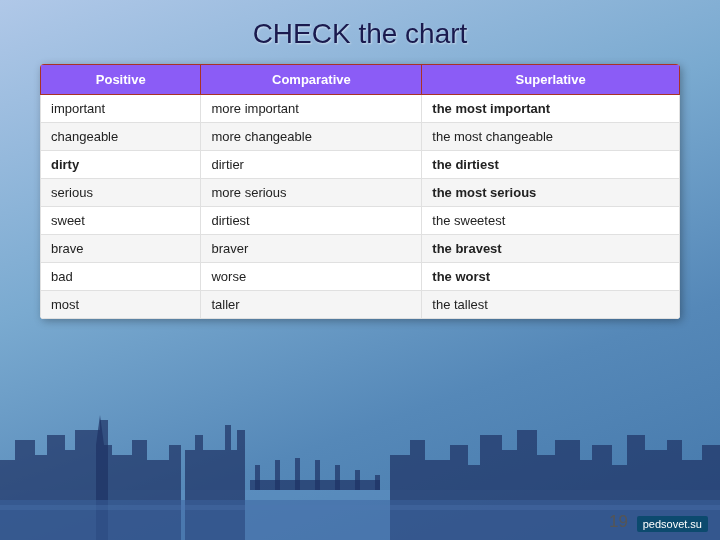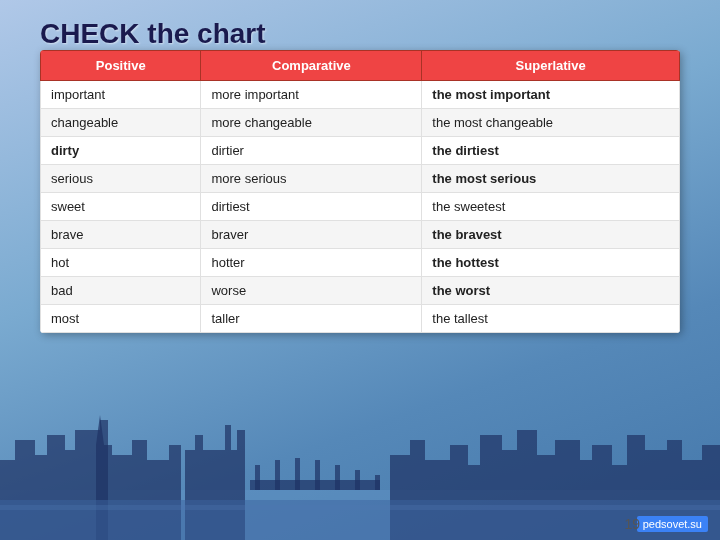--- a/index.html
+++ b/index.html
@@ -30,38 +30,39 @@
       overflow: hidden;
     }
 
     .content-wrapper {
       position: relative;
       z-index: 2;
       padding: 18px 40px 10px 40px;
     }
 
     .page-title {
+      text-align: center;
       font-size: 28px;
-      font-weight: bold;
+      font-weight: normal;
       color: #1a1a4e;
-      margin-bottom: 0;
+      margin-bottom: 14px;
       text-shadow: 1px 1px 2px rgba(255,255,255,0.5);
     }
 
     .chart-table {
       width: 100%;
       border-collapse: collapse;
       background: white;
       border-radius: 4px;
       overflow: hidden;
       box-shadow: 2px 2px 8px rgba(0,0,0,0.3);
     }
 
     .chart-table thead tr th {
-      background-color: #ef4444;
+      background-color: #8b5cf6;
       color: white;
       font-weight: bold;
       font-size: 13px;
       padding: 7px 10px;
       text-align: center;
       border: 1px solid #a93226;
     }
 
     .chart-table tbody tr {
       border-bottom: 1px solid #ddd;
@@ -92,34 +93,34 @@
     
     .bold-dark {
       font-weight: bold;
       color: #333;
     }
 
     .watermark {
       position: absolute;
       bottom: 8px;
       right: 12px;
-      background: #3b82f6;
+      background: #0c4a6e;
       color: white;
       font-size: 11px;
       padding: 2px 6px;
       border-radius: 2px;
       z-index: 10;
     }
 
     .page-num {
       position: absolute;
       bottom: 8px;
-      right: 80px;
+      right: 92px;
       color: #555;
-      font-size: 14px;
+      font-size: 17px;
       z-index: 10;
     }
   </style>
 </head>
 <body>
 
 <div class="bg"></div>
 
 <div class="city-silhouette">
   <svg width="720" height="130" xmlns="http://www.w3.org/2000/svg">
@@ -218,25 +219,20 @@
           <td class="bold-red">sweet</td>
           <td class="bold-red">dirtiest</td>
           <td>the sweetest</td>
         </tr>
         <tr>
           <td class="bold-red">brave</td>
           <td>braver</td>
           <td class="bold-dark">the bravest</td>
         </tr>
         <tr>
-          <td>hot</td>
-          <td class="bold-red">hotter</td>
-          <td class="bold-dark">the hottest</td>
-        </tr>
-        <tr>
           <td class="bold-red">bad</td>
           <td>worse</td>
           <td class="bold-dark">the worst</td>
         </tr>
         <tr>
           <td>most</td>
           <td class="bold-red">taller</td>
           <td>the tallest</td>
         </tr>
       </tbody>

